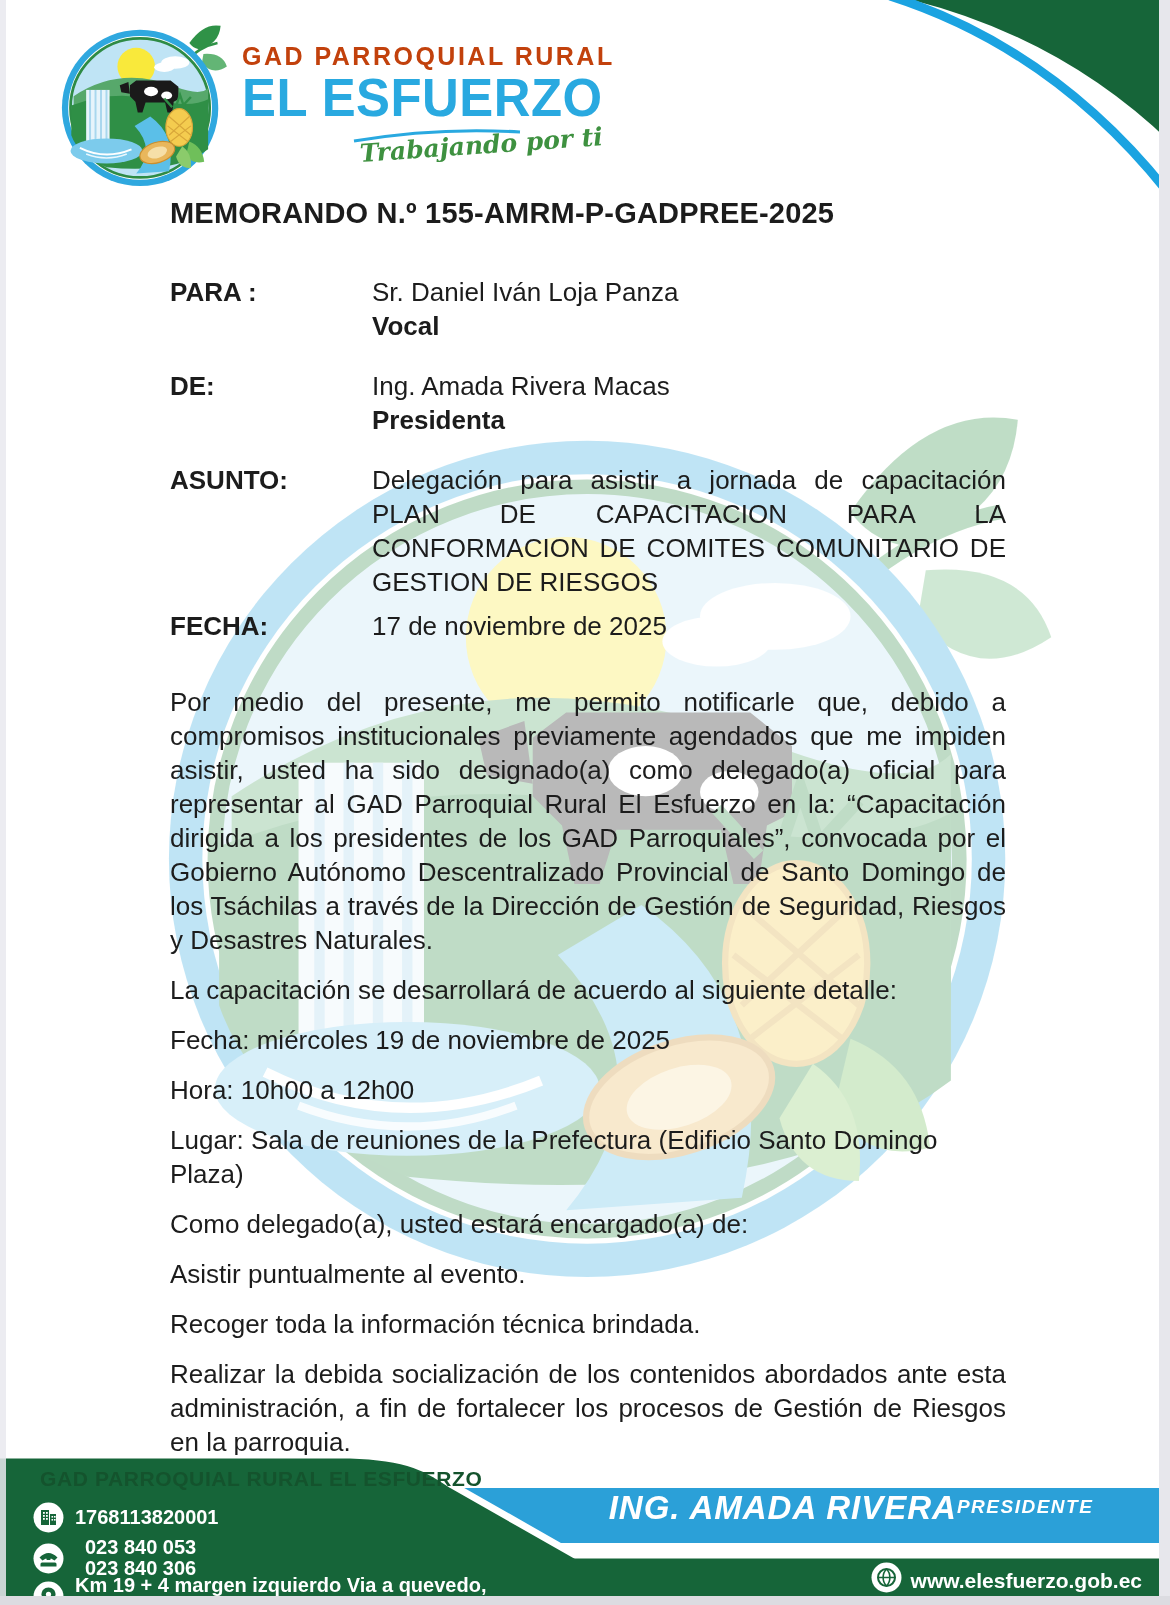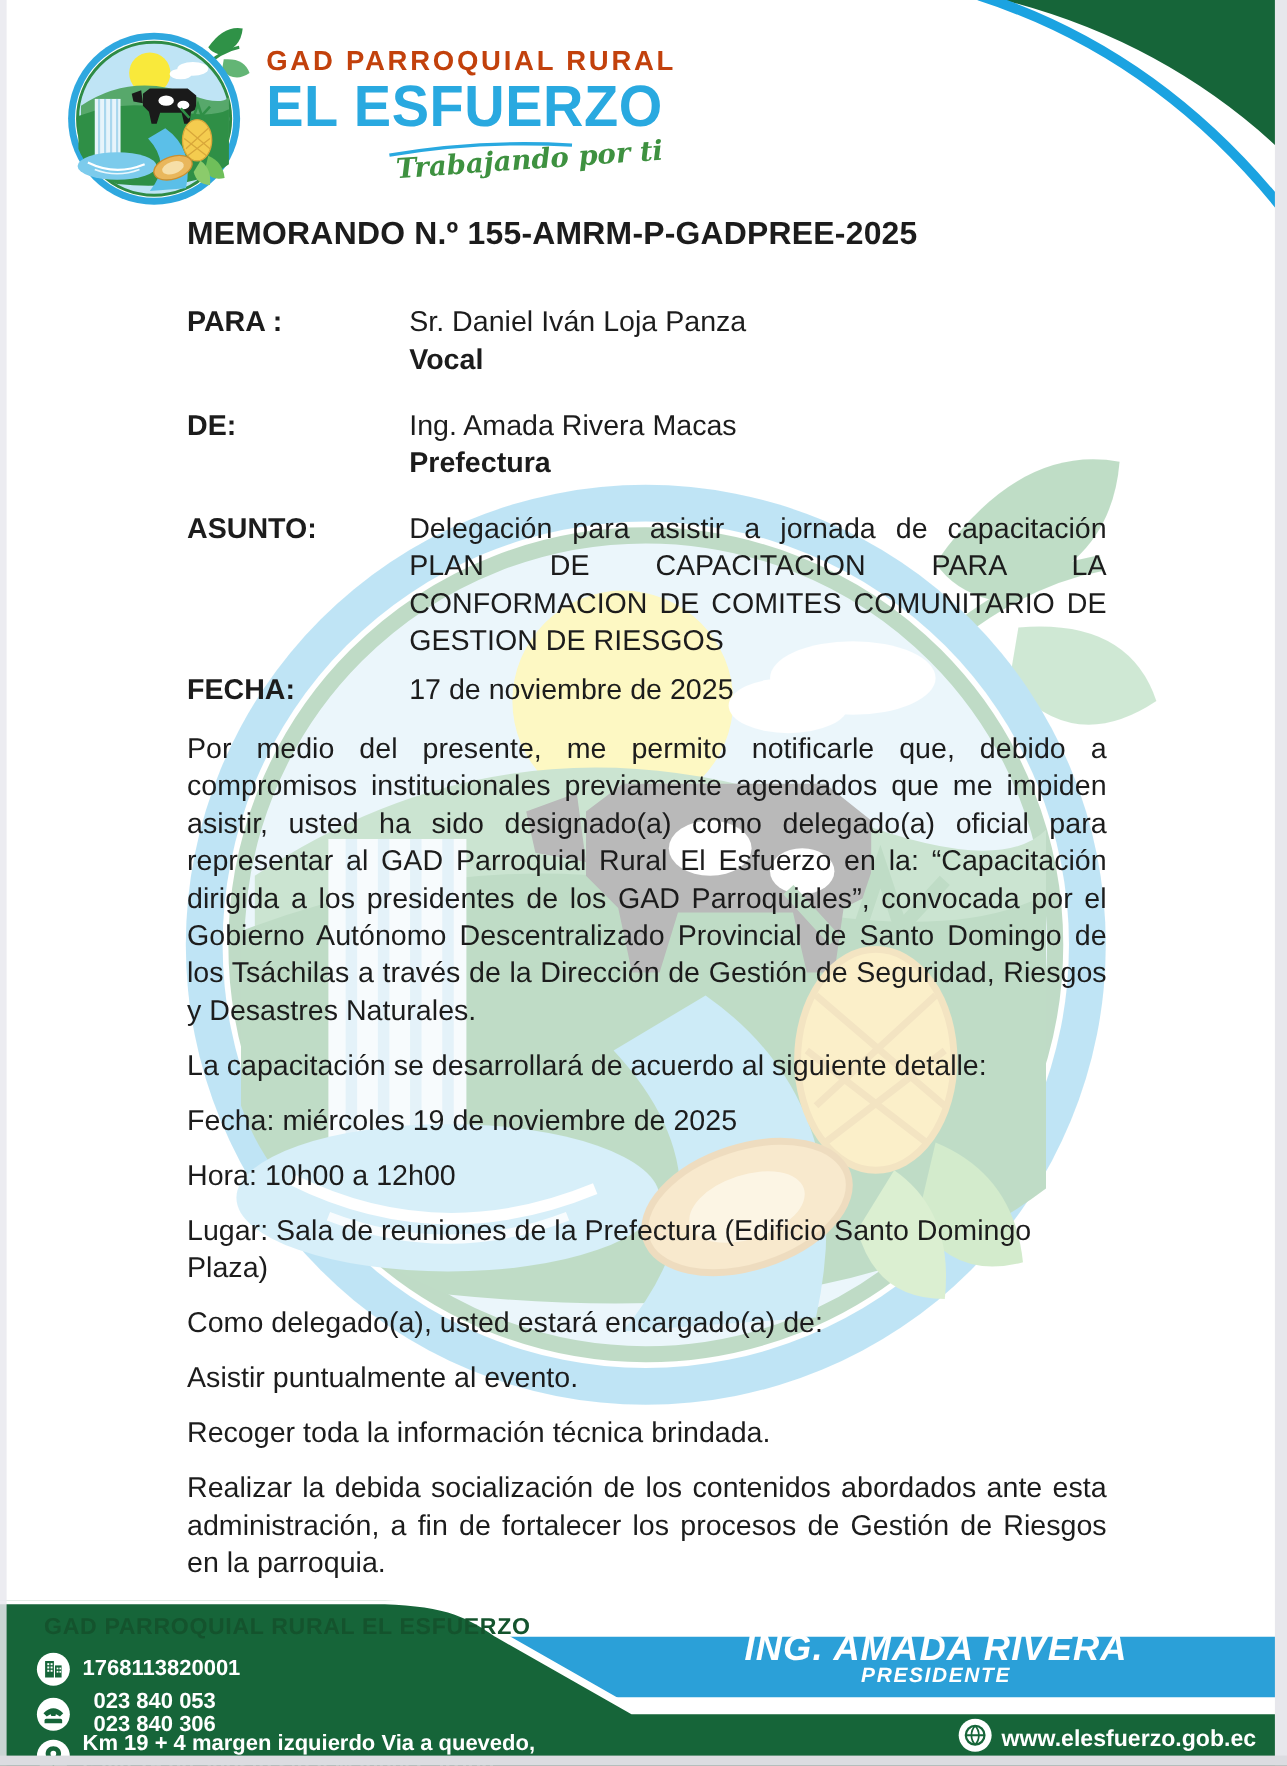--- a/index.html
+++ b/index.html
@@ -27,41 +27,41 @@
   .logo-type{font-size:25px;font-weight:bold;color:#c2410c;letter-spacing:2.5px;}
   .logo-name{font-size:53px;font-weight:bold;color:#29A9E0;letter-spacing:0.5px;line-height:1.02;transform:scaleX(.96);transform-origin:left;}
   .logo-swoosh{margin-left:110px;margin-top:2px;display:block;}
   .logo-slogan{margin-left:118px;margin-top:-4px;font-family:"DejaVu Serif", serif;font-style:italic;font-weight:600;font-size:25px;color:#3E9140;transform:rotate(-4deg);transform-origin:left center;display:inline-block;}
 
   
   .doc{position:absolute;left:170px;top:196px;width:836px;z-index:10;font-size:26px;line-height:34px;}
   .memo-title{text-align:left;font-weight:bold;font-size:29px;margin:0 0 45px 0;letter-spacing:0.2px;}
   .field{display:flex;margin-bottom:26px;}
   .field.asunto{margin-bottom:10px;}
-  .field.fecha{margin-bottom:20px;}
+  .field.fecha{margin-bottom:42px;}
   .flabel{width:202px;flex:0 0 auto;font-weight:bold;}
   .fval{flex:1;}
   .fval.just{text-align:justify;}
   .subval{font-weight:bold;}
   .doc p{margin:0 0 16px 0;text-align:justify;}
   .doc p.single{text-align:left;}
 
   
   .watermark{position:absolute;left:148px;top:378px;width:920px;height:920px;opacity:.30;z-index:1;pointer-events:none;}
 
   
   .footer{position:absolute;left:0;top:1455px;width:1170px;height:150px;z-index:20;}
   .footer-svg{position:absolute;left:0;top:0;}
   .f-org{position:absolute;left:40px;top:12px;color:#14532d;font-weight:bold;font-size:21px;letter-spacing:0.6px;}
   .f-row{position:absolute;display:flex;align-items:center;color:#fff;font-weight:bold;font-size:20px;line-height:21px;}
   .f-icon{width:31px;height:31px;flex:0 0 auto;margin-right:11px;}
   .f-ruc{left:33px;top:47px;}
   .f-phones{left:33px;top:82px;gap:10px;}
   .f-addr{left:33px;top:120px;font-size:20px;}
-  .sig-band{position:absolute;left:545px;top:33px;width:612px;height:39px;display:flex;flex-direction:column;align-items:center;justify-content:center;color:#fff;font-style:italic;}
+  .sig-band{position:absolute;left:545px;top:33px;width:612px;height:39px;display:flex;align-items:center;justify-content:center;color:#fff;font-style:italic;}
   .sig-name{font-size:33px;font-weight:bold;letter-spacing:1px;line-height:1.0;}
   .sig-title{font-size:19px;font-weight:bold;letter-spacing:1.5px;line-height:1.1;}
   .f-web{position:absolute;right:28px;top:107px;display:flex;align-items:flex-end;color:#fff;font-weight:bold;font-size:21px;}
 </style>
 </head>
 <body>
 
 <svg width="0" height="0" style="position:absolute" aria-hidden="true">
   <symbol id="emblem" viewBox="0 0 220 220">
 
@@ -138,21 +138,21 @@
       <div class="fval">
         <div>Sr. Daniel Iván Loja Panza</div>
         <div class="subval">Vocal</div>
       </div>
     </div>
 
     <div class="field">
       <div class="flabel">DE:</div>
       <div class="fval">
         <div>Ing. Amada Rivera Macas</div>
-        <div class="subval">Prefectura</div>
+        <div class="subval">Presidenta</div>
       </div>
     </div>
 
     <div class="field asunto">
       <div class="flabel">ASUNTO:</div>
       <div class="fval just">Delegación para asistir a jornada de capacitación PLAN DE CAPACITACION PARA LA CONFORMACION DE COMITES COMUNITARIO DE GESTION DE RIESGOS</div>
     </div>
 
     <div class="field fecha">
       <div class="flabel">FECHA:</div>

